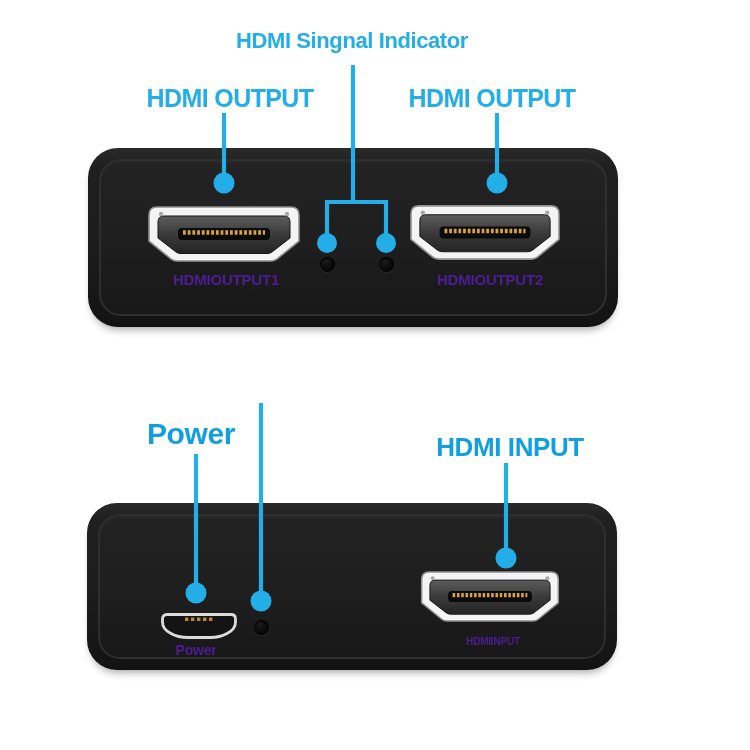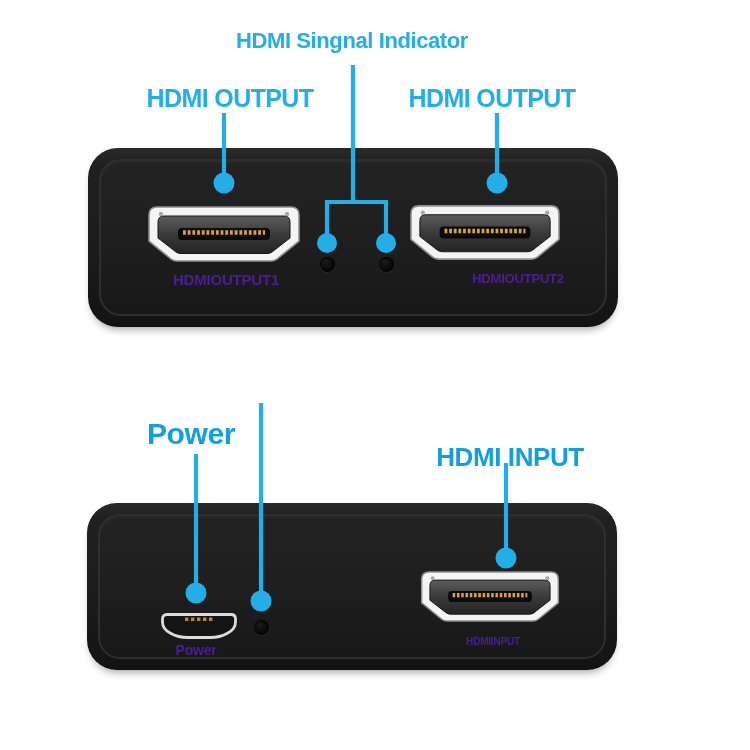--- a/index.html
+++ b/index.html
@@ -48,21 +48,21 @@
 
   <div class="callout" style="left:352px;top:30px;font-size:22px;">HDMI Singnal Indicator</div>
 
   <div class="callout" style="left:230px;top:86px;font-size:25px;letter-spacing:-0.6px;">HDMI OUTPUT</div>
 
   <div class="callout" style="left:492px;top:86px;font-size:25px;letter-spacing:-0.6px;">HDMI OUTPUT</div>
 
 
   <div class="callout big" style="left:191px;top:419px;font-size:30px;">Power</div>
 
-  <div class="callout big" style="left:510px;top:444px;font-size:26px;letter-spacing:-0.4px;">HDMI INPUT</div>
+  <div class="callout big" style="left:510px;top:434px;font-size:26px;letter-spacing:-0.4px;">HDMI INPUT</div>
 
   <div class="device" style="top:148px;height:179px;">
     <div class="panel"></div>
   </div>
 
   <div class="device" style="top:503px;height:167px;left:87px;">
     <div class="panel"></div>
   </div>
 
   <svg class="abs" style="left:148px;top:206px;" width="152" height="56" viewBox="0 0 152 56">
@@ -116,21 +116,21 @@
   <svg class="abs" style="left:161px;top:613px;" width="76" height="26" viewBox="0 0 76 26">
     <path d="M6 1.5 H70 Q74.5 1.5 74.5 6 V9 Q74.5 16.5 66 20.5 Q59 24.5 49 24.5 H27 Q17 24.5 10 20.5 Q1.5 16.5 1.5 9 V6 Q1.5 1.5 6 1.5 Z" fill="#141414" stroke="#DCDCDC" stroke-width="2.8"></path>
     <line x1="24" y1="6.2" x2="52" y2="6.2" stroke="#B98A2E" stroke-width="3.4" stroke-dasharray="3.4 2.6"></line>
   </svg>
 
   <div class="led" style="left:320px;top:257px;"></div>
   <div class="led" style="left:379px;top:257px;"></div>
   <div class="led" style="left:254px;top:620px;"></div>
 
   <div class="port-label" style="left:226px;top:272px;font-size:15px;">HDMIOUTPUT1</div>
-  <div class="port-label" style="left:490px;top:272px;font-size:13px;margin-left:28px;">HDMIOUTPUT2</div>
+  <div class="port-label" style="left:490px;top:272px;font-size:15px;">HDMIOUTPUT2</div>
   <div class="port-label" style="left:196px;top:643px;font-size:14px;">Power</div>
   <div class="port-label" style="left:493px;top:637px;font-size:10px;">HDMIINPUT</div>
 
   <svg class="overlay" width="750" height="750" viewBox="0 0 750 750">
     <g stroke="#23AEE8" stroke-width="4.2" fill="none">
 
       <line x1="224" y1="113" x2="224" y2="180"></line>
 
       <line x1="497" y1="113" x2="497" y2="180"></line>
 

